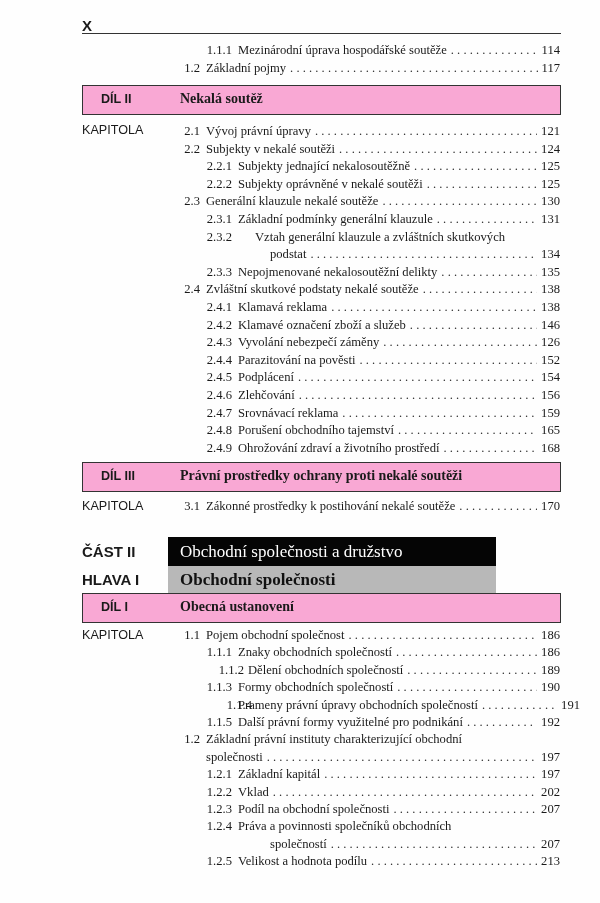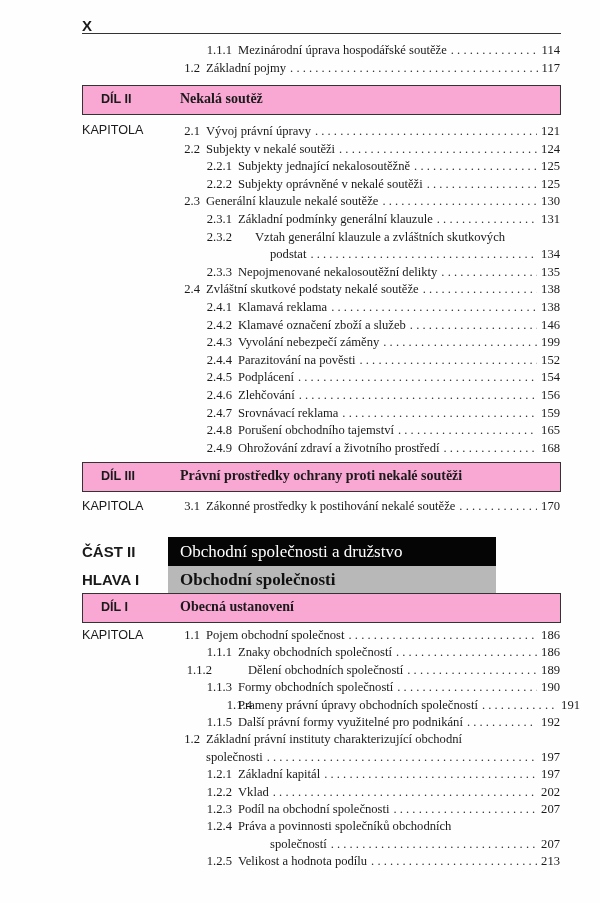--- a/index.html
+++ b/index.html
@@ -170,21 +170,21 @@
         <span class="t">Klamavé označení zboží a služeb</span>
         <span class="dots"></span>
         <span class="pg">146</span>
       </span>
     </div>
     <div class="row" style="top: 333.2px;">
       <span class="num" style="right: 368px;">2.4.3</span>
       <span class="title" style="left: 238px;">
         <span class="t">Vyvolání nebezpečí záměny</span>
         <span class="dots"></span>
-        <span class="pg">199</span>
+        <span class="pg">126</span>
       </span>
     </div>
     <div class="row" style="top: 350.8px;">
       <span class="num" style="right: 368px;">2.4.4</span>
       <span class="title" style="left: 238px;">
         <span class="t">Parazitování na pověsti</span>
         <span class="dots"></span>
         <span class="pg">152</span>
       </span>
     </div>
@@ -267,21 +267,21 @@
     </div>
     <div class="row" style="top: 643.4px;">
       <span class="num" style="right: 368px;">1.1.1</span>
       <span class="title" style="left: 238px;">
         <span class="t">Znaky obchodních společností</span>
         <span class="dots"></span>
         <span class="pg">186</span>
       </span>
     </div>
     <div class="row" style="top: 660.8px;">
-      <span class="num" style="right: 388px;">1.1.2</span>
+      <span class="num" style="right: 356px;">1.1.2</span>
       <span class="title" style="left: 220px; margin-left: 28px;">
         <span class="t">Dělení obchodních společností</span>
         <span class="dots"></span>
         <span class="pg">189</span>
       </span>
     </div>
     <div class="row" style="top: 678.2px;">
       <span class="num" style="right: 368px;">1.1.3</span>
       <span class="title" style="left: 238px;">
         <span class="t">Formy obchodních společností</span>

